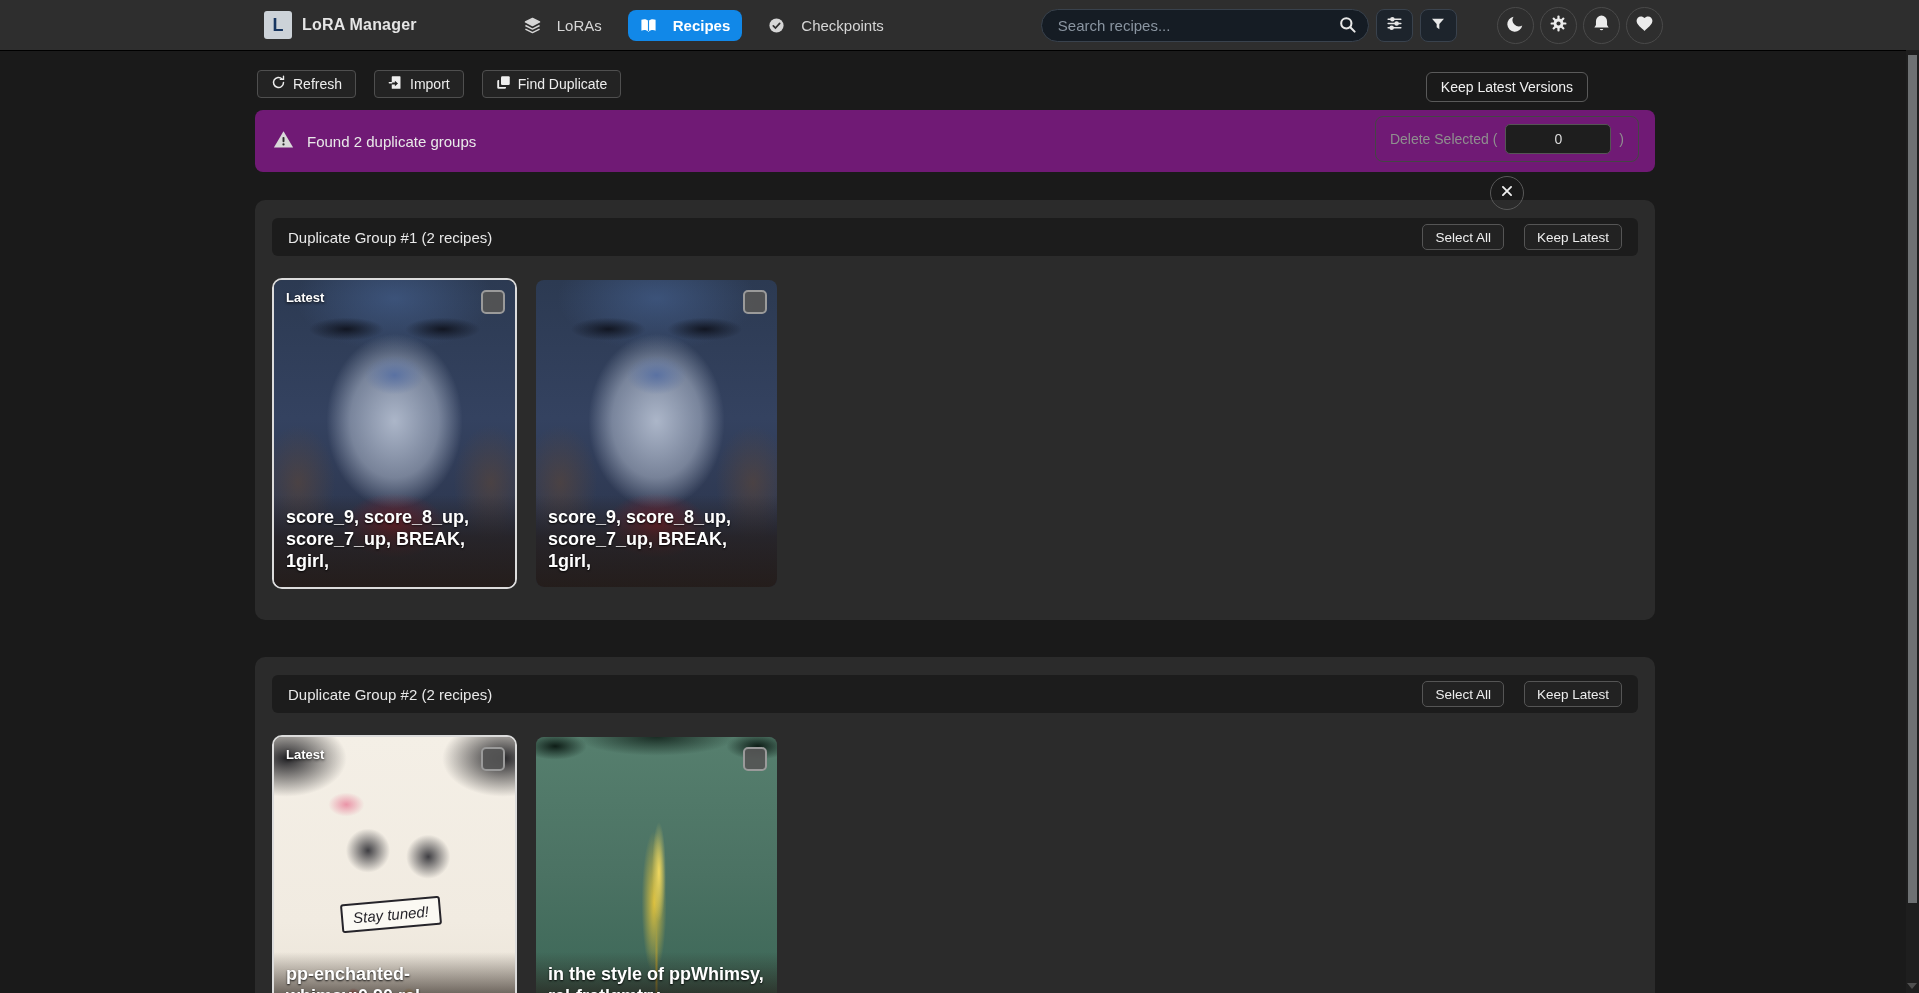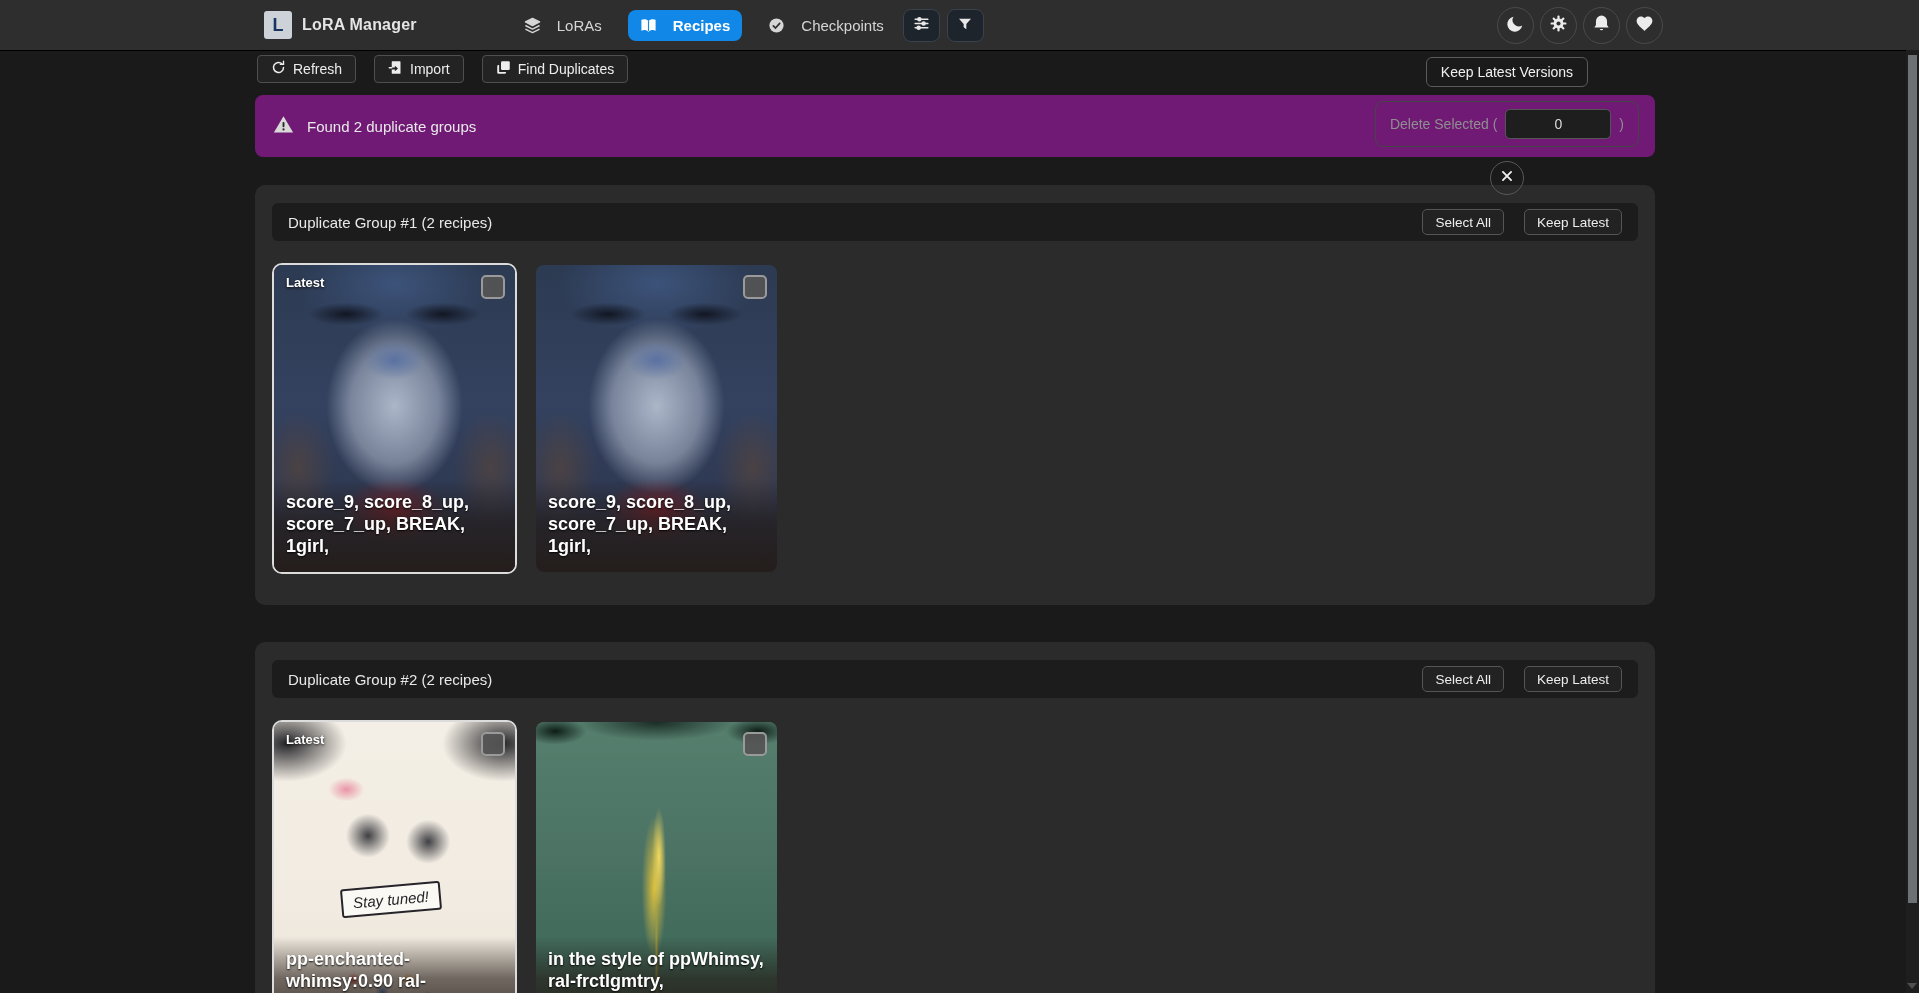--- a/index.html
+++ b/index.html
@@ -26,21 +26,21 @@
   .search-input::placeholder{color:#8a95a1;}
   .search-btn{position:absolute;right:12px;top:6px;background:none;border:none;padding:0;cursor:pointer;}
   .sq-btn{width:37px;height:33px;background:#1d242c;border:1px solid #39424d;border-radius:8px;
           display:flex;align-items:center;justify-content:center;margin-left:7px;cursor:pointer;}
   .nav-right{margin-left:auto;display:flex;align-items:center;gap:6px;}
   .circle-btn{width:37px;height:37px;border-radius:50%;border:1px solid #4a4a4a;background:transparent;
               display:flex;align-items:center;justify-content:center;cursor:pointer;}
 
   
   .main{position:absolute;left:255px;top:50px;width:1400px;}
-  .toolbar{display:flex;align-items:center;gap:18px;margin-top:5px;padding-left:2px;}
+  .toolbar{display:flex;align-items:center;gap:18px;margin-top:20px;padding-left:2px;}
   .tool-btn{display:flex;align-items:center;gap:7px;height:28px;padding:0 13px;background:#232323;
             border:1px solid #4f4f4f;border-radius:4px;color:#ededed;font-size:14px;cursor:pointer;
             font-family:"Liberation Sans",sans-serif;}
 
   
   .alert{margin-top:12px;height:62px;background:#701a75;border-radius:8px;display:flex;
          align-items:center;box-sizing:border-box;padding:0 16px 0 18px;}
   .alert-msg{display:flex;align-items:center;gap:13px;font-size:15px;color:#e9e9e9;}
   .alert-right{margin-left:auto;display:flex;align-items:center;gap:14px;flex-direction:column;}
   .btn-outline{height:30px;padding:0 14px;background:transparent;border:1px solid #5a5a5a;border-radius:6px;
@@ -153,20 +153,29 @@
         <span>
           <svg width="17" height="17" viewBox="0 0 24 24">
               <circle cx="12" cy="12" r="10" fill="#d6d6d6"></circle>
               <path d="M7.5 12.5l3 3 6-6.5" stroke="#2e2e2e" stroke-width="2.4" fill="none" stroke-linecap="round"></path>
             </svg>
         </span>
         <span>Checkpoints</span>
       </div>
     </div>
 
+    <div class="search-wrap">
+      <input class="search-input" type="text" placeholder="Search recipes..." style="">
+      <button class="search-btn">
+        <svg width="19" height="19" viewBox="0 0 24 24" fill="none" stroke="#e8e8e8" stroke-width="2.6" stroke-linecap="round">
+            <circle cx="10.5" cy="10.5" r="6.5"></circle>
+            <path d="M15.5 15.5 21 21"></path>
+          </svg>
+      </button>
+    </div>
 
     <button class="sq-btn">
       <span>
         <svg width="17" height="17" viewBox="0 0 24 24" stroke="#e8e8e8" stroke-width="2" fill="none" stroke-linecap="round">
             <path d="M3 6h18M3 12h18M3 18h18"></path>
             <circle cx="9" cy="6" r="2.2" fill="#e8e8e8"></circle>
             <circle cx="15" cy="12" r="2.2" fill="#e8e8e8"></circle>
             <circle cx="8" cy="18" r="2.2" fill="#e8e8e8"></circle>
           </svg>
       </span>
@@ -240,21 +249,21 @@
         </span>
         <span>Import</span>
       </button>
       <button class="tool-btn">
         <span>
           <svg width="15" height="15" viewBox="0 0 24 24" fill="#ededed">
               <rect x="8" y="2" width="14" height="14" rx="2"></rect>
               <path d="M5 8H4a2 2 0 0 0-2 2v10a2 2 0 0 0 2 2h10a2 2 0 0 0 2-2v-1H5Z"></path>
             </svg>
         </span>
-        <span>Find Duplicates</span>
+        <span>Find Duplicate</span>
       </button>
     </div>
 
     <div class="alert">
       <div class="alert-msg">
         <span>
           <svg width="21" height="21" viewBox="0 0 24 24">
               <path d="M12 2.5 23 21H1Z" fill="#d9d9d9"></path>
               <rect x="10.9" y="9" width="2.2" height="6" rx="1" fill="#2b2b2b"></rect>
               <circle cx="12" cy="17.6" r="1.3" fill="#2b2b2b"></circle>

